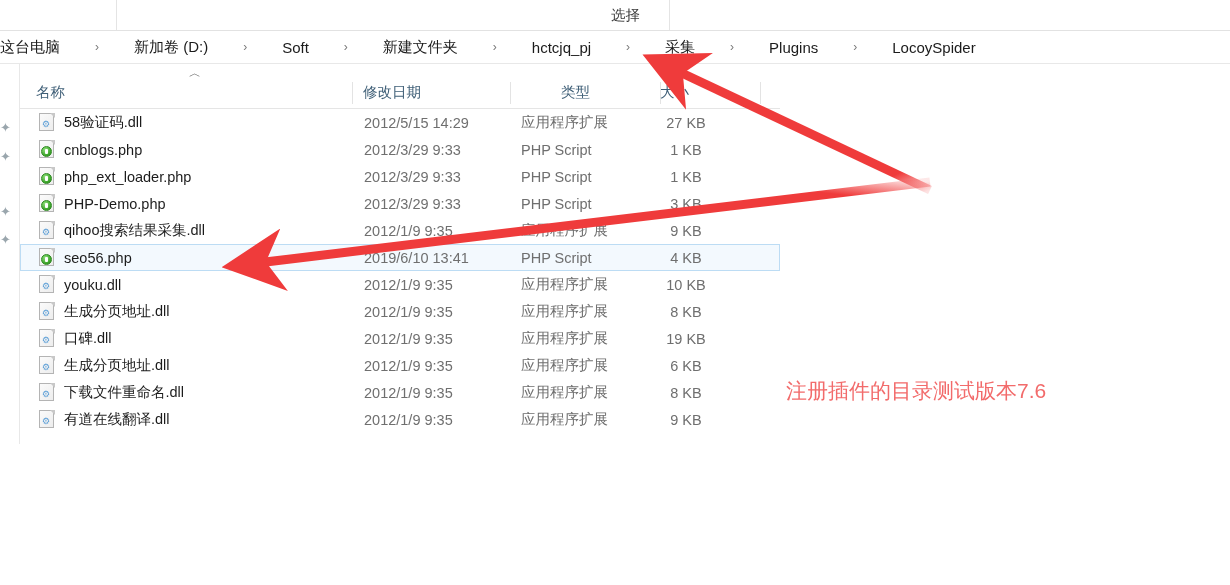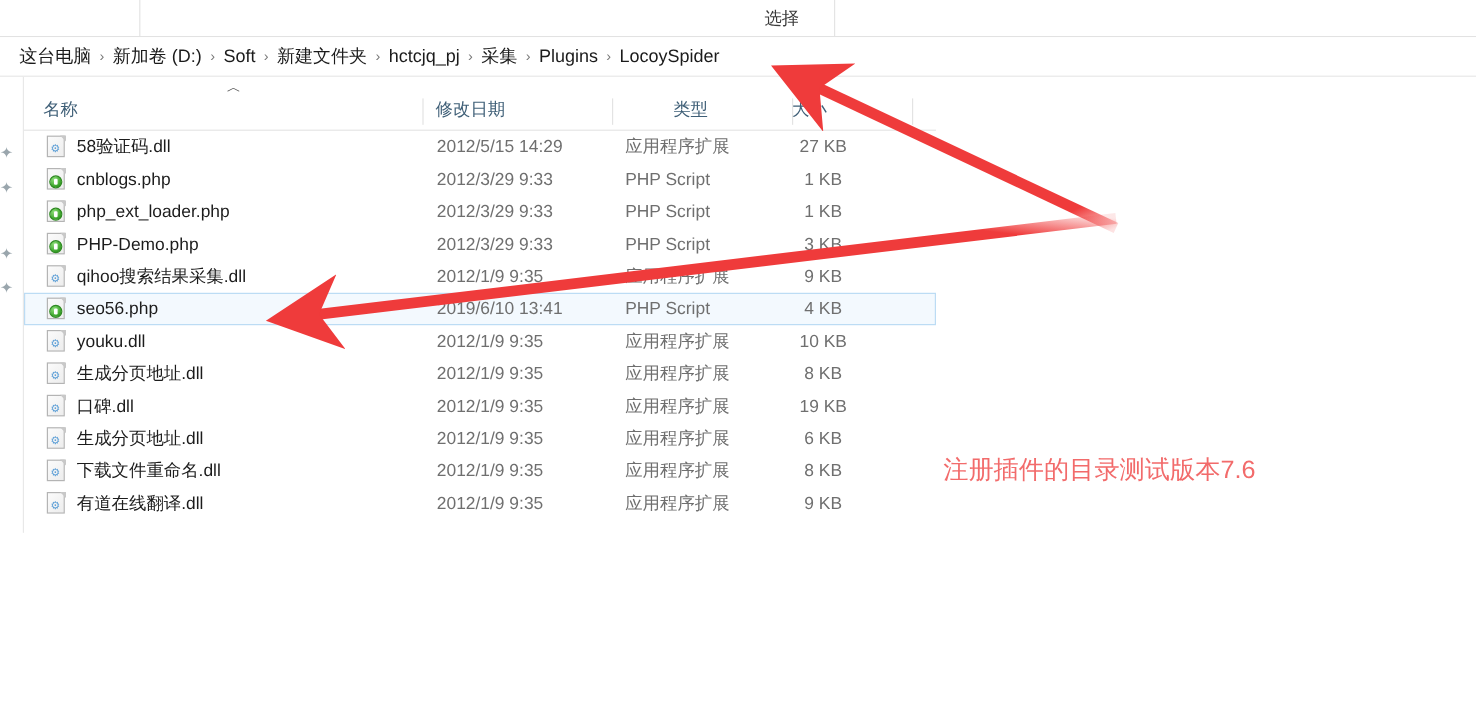--- a/index.html
+++ b/index.html
@@ -235,26 +235,26 @@
     left: 0; top: 0;
     width: 1230px; height: 585px;
     pointer-events: none;
   }
 </style>
 </head>
 <body>
 
 <div class="ribbon">
   <div class="ribbon-sep-left"></div>
-  <div class="ribbon-group" id="rg3" style="left: 608px; width: 88px; justify-content: center;">
+  <div class="ribbon-group" id="rg3" style="left: 582px; width: 88px; justify-content: center;">
     <span>选择</span>
   </div>
 </div>
 
-<div class="addressbar" id="addressbar" style="padding-left: 16px;">
+<div class="addressbar" id="addressbar" style="padding-left: 0px; gap: 28px;">
     <span class="crumb">这台电脑</span>
     <span class="crumb-sep">›</span>
     <span class="crumb">新加卷 (D:)</span>
     <span class="crumb-sep">›</span>
     <span class="crumb">Soft</span>
     <span class="crumb-sep">›</span>
     <span class="crumb">新建文件夹</span>
     <span class="crumb-sep">›</span>
     <span class="crumb">hctcjq_pj</span>
     <span class="crumb-sep">›</span>

